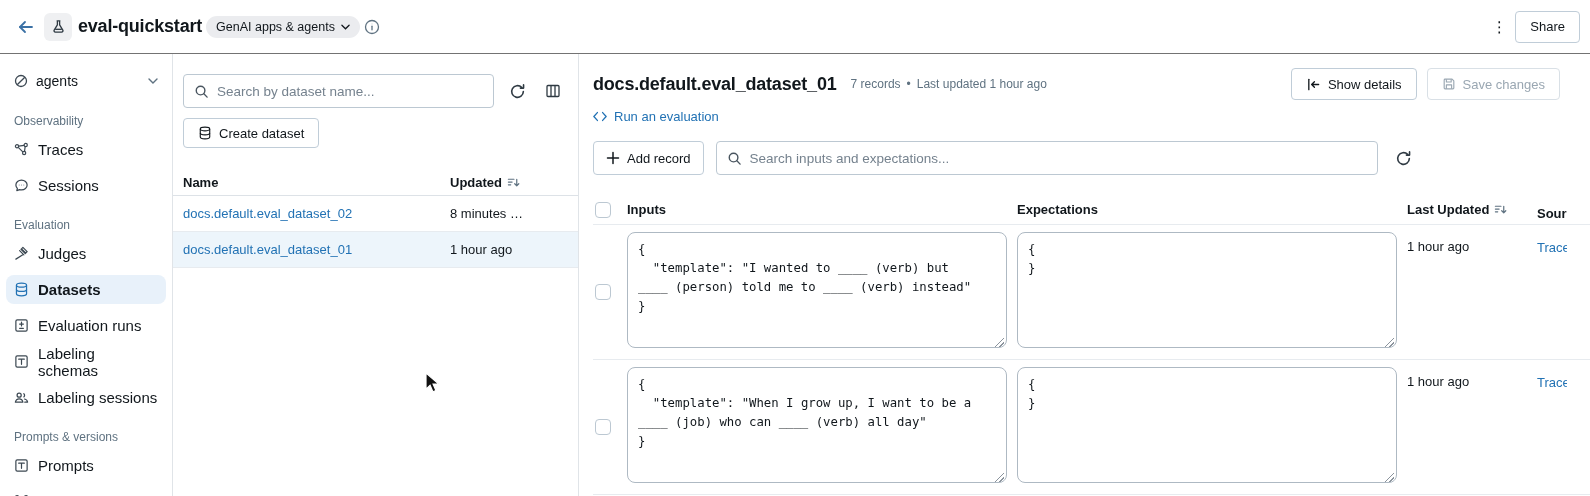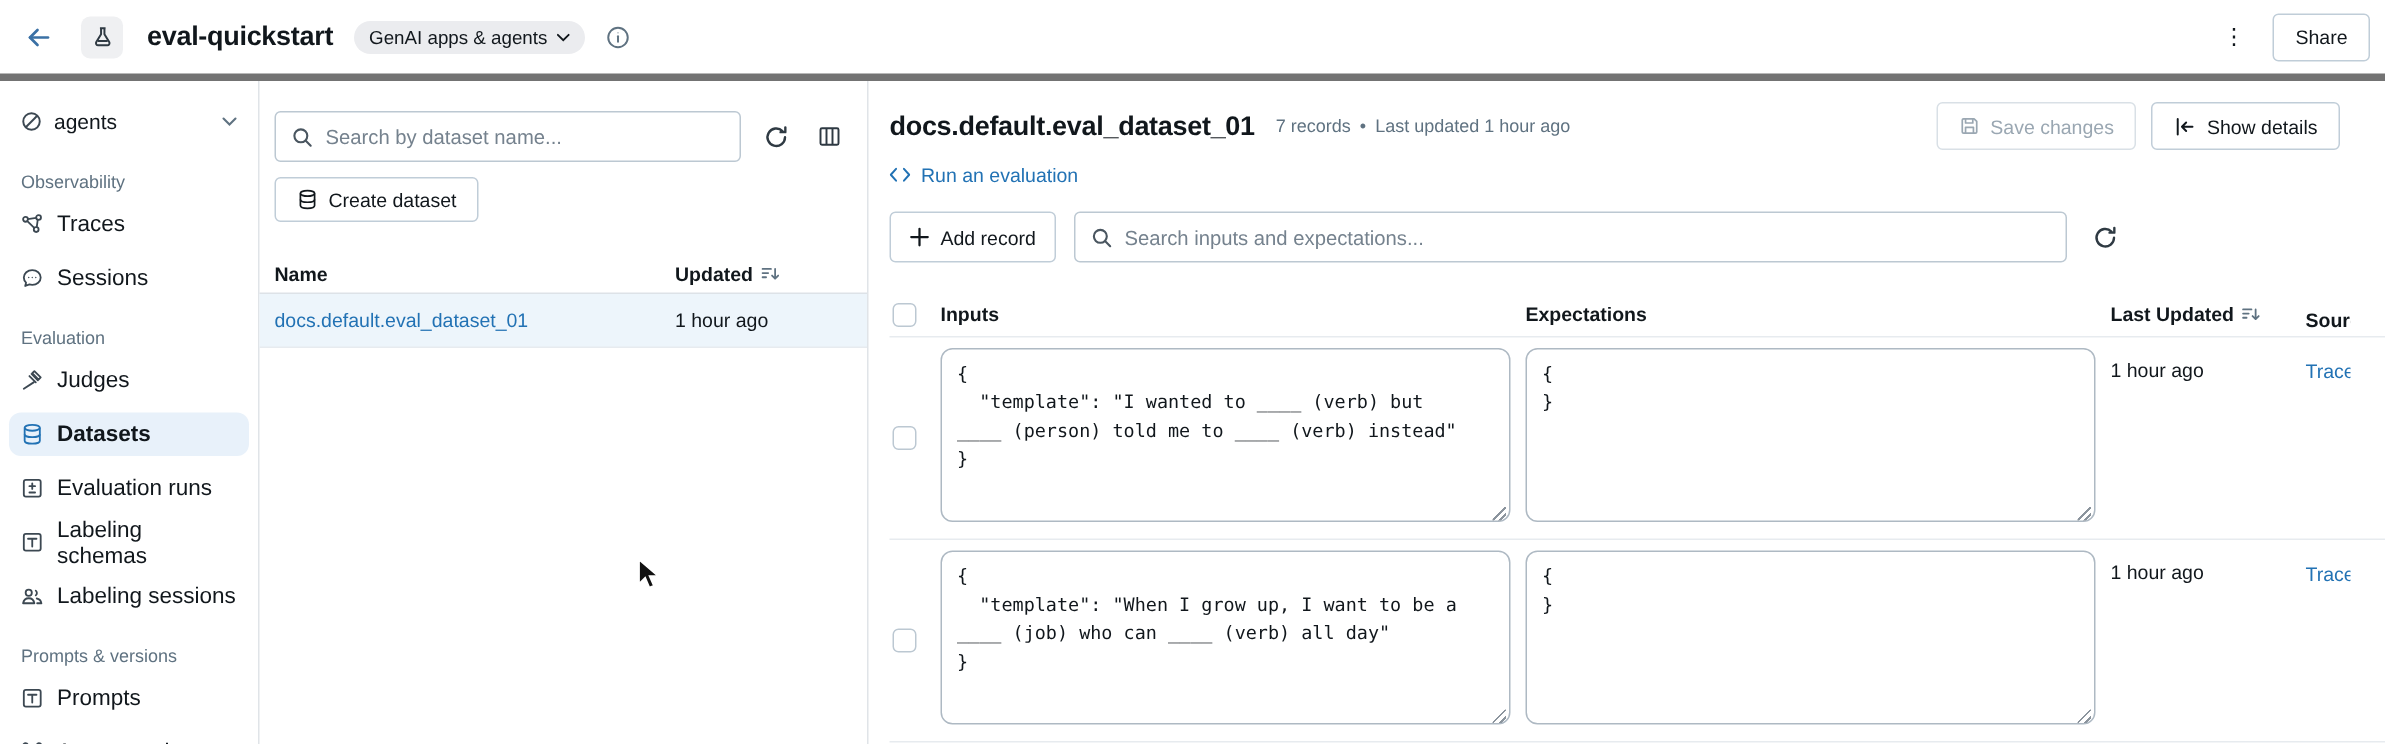--- a/index.html
+++ b/index.html
@@ -6,22 +6,22 @@
   html,body { width:1590px; height:496px; overflow:hidden; }
   body {
     font-family: "Liberation Sans", sans-serif;
     color:#11171C; background:#ffffff; font-size:13px;
     position:relative;
   }
   svg { display:block; }
 
   
   .topbar {
-    height:54px; display:flex; align-items:center; gap:14px;
-    padding:0 10px 0 12px; border-bottom:5px solid #737373; background:#fff;
+    height:54px; display:flex; align-items:center; gap:4px;
+    padding:0 10px 0 12px; border-bottom:1px solid #737373; background:#fff;
   }
   .icon-btn {
     width:28px; height:28px; border:none; background:transparent; border-radius:6px;
     display:flex; align-items:center; justify-content:center; cursor:pointer; color:#3B71A5;
   }
   .app-icon-box {
     width:28px; height:28px; border-radius:6px; background:#EFF0F2;
     display:flex; align-items:center; justify-content:center; color:#2F3A43;
   }
   .app-title { font-size:18px; font-weight:bold; letter-spacing:-0.2px; margin-left:2px; }
@@ -336,54 +336,59 @@
           <span>Updated</span>
           <span class="sort-icon">
             <svg width="13" height="13" viewBox="0 0 14 14" fill="none" stroke="currentColor" stroke-width="1.3" stroke-linecap="round" stroke-linejoin="round">
                 <path d="M1.5 3.5h6M1.5 6.5h4M1.5 9.5h2.5"></path>
                 <path d="M10.5 3.5v7M10.5 10.5 8.3 8.3M10.5 10.5l2.2-2.2"></path>
               </svg>
           </span>
         </div>
         <div></div>
       </div>
+      <div class="lrow">
+        <a class="ds-link">docs.default.eval_dataset_02</a>
+        <div class="cell-updated">8 minutes ago</div>
+        <div></div>
+      </div>
       <div class="lrow selected">
         <a class="ds-link">docs.default.eval_dataset_01</a>
         <div class="cell-updated">1 hour ago</div>
         <div></div>
       </div>
     </div>
   </div>
 
   <div class="detail-panel">
     <div class="detail-header">
       <div class="detail-title">docs.default.eval_dataset_01</div>
       <div class="detail-meta">
         <span>7 records</span>
         <span>•</span>
         <span>Last updated 1 hour ago</span>
       </div>
       <div class="header-actions">
+        <button class="btn">
+          <span>
+            <svg width="15" height="15" viewBox="0 0 16 16" fill="none" stroke="#11171C" stroke-width="1.4" stroke-linecap="round" stroke-linejoin="round">
+                <path d="M3 2.5v11"></path>
+                <path d="M13.5 8H6M9 5l-3 3 3 3"></path>
+              </svg>
+          </span>
+          <span>Show details</span>
+        </button>
         <button class="btn disabled">
           <span>
             <svg width="14" height="14" viewBox="0 0 16 16" fill="none" stroke="#9AA7B2" stroke-width="1.3" stroke-linejoin="round">
                 <path d="M2.5 3.5c0-.6.4-1 1-1h8l2 2v8c0 .6-.4 1-1 1h-9c-.6 0-1-.4-1-1z"></path>
                 <path d="M5 2.7v3h5.5v-3M5 13.3V9h6v4.3"></path>
               </svg>
           </span>
           <span>Save changes</span>
-        </button>
-        <button class="btn">
-          <span>
-            <svg width="15" height="15" viewBox="0 0 16 16" fill="none" stroke="#11171C" stroke-width="1.4" stroke-linecap="round" stroke-linejoin="round">
-                <path d="M3 2.5v11"></path>
-                <path d="M13.5 8H6M9 5l-3 3 3 3"></path>
-              </svg>
-          </span>
-          <span>Show details</span>
         </button>
       </div>
     </div>
 
     <a class="run-link">
       <span>
         <svg width="14" height="11" viewBox="0 0 16 12" fill="none" stroke="#2272B4" stroke-width="1.5" stroke-linecap="round" stroke-linejoin="round">
             <path d="M5 1.5 1 6l4 4.5M11 1.5 15 6l-4 4.5"></path>
           </svg>
       </span>

